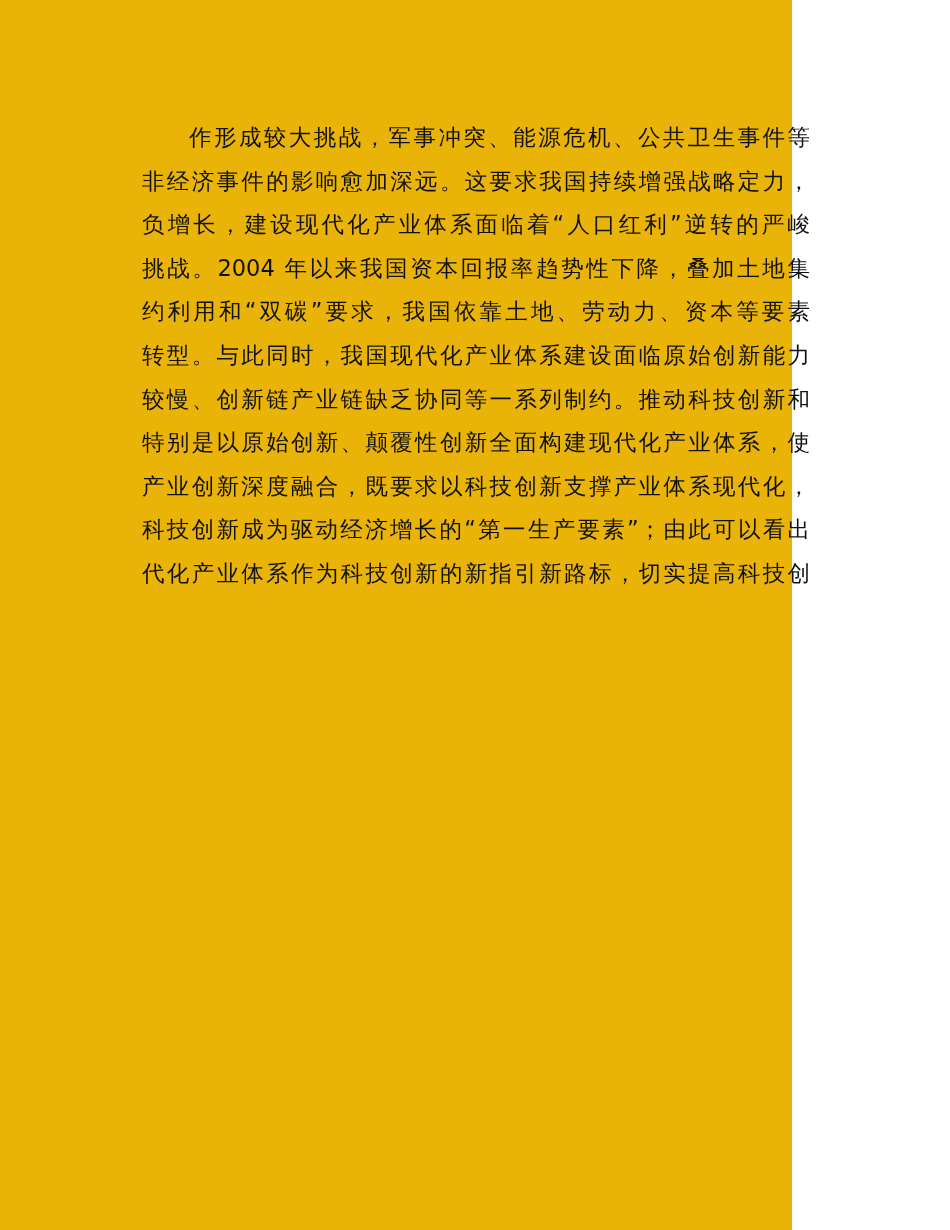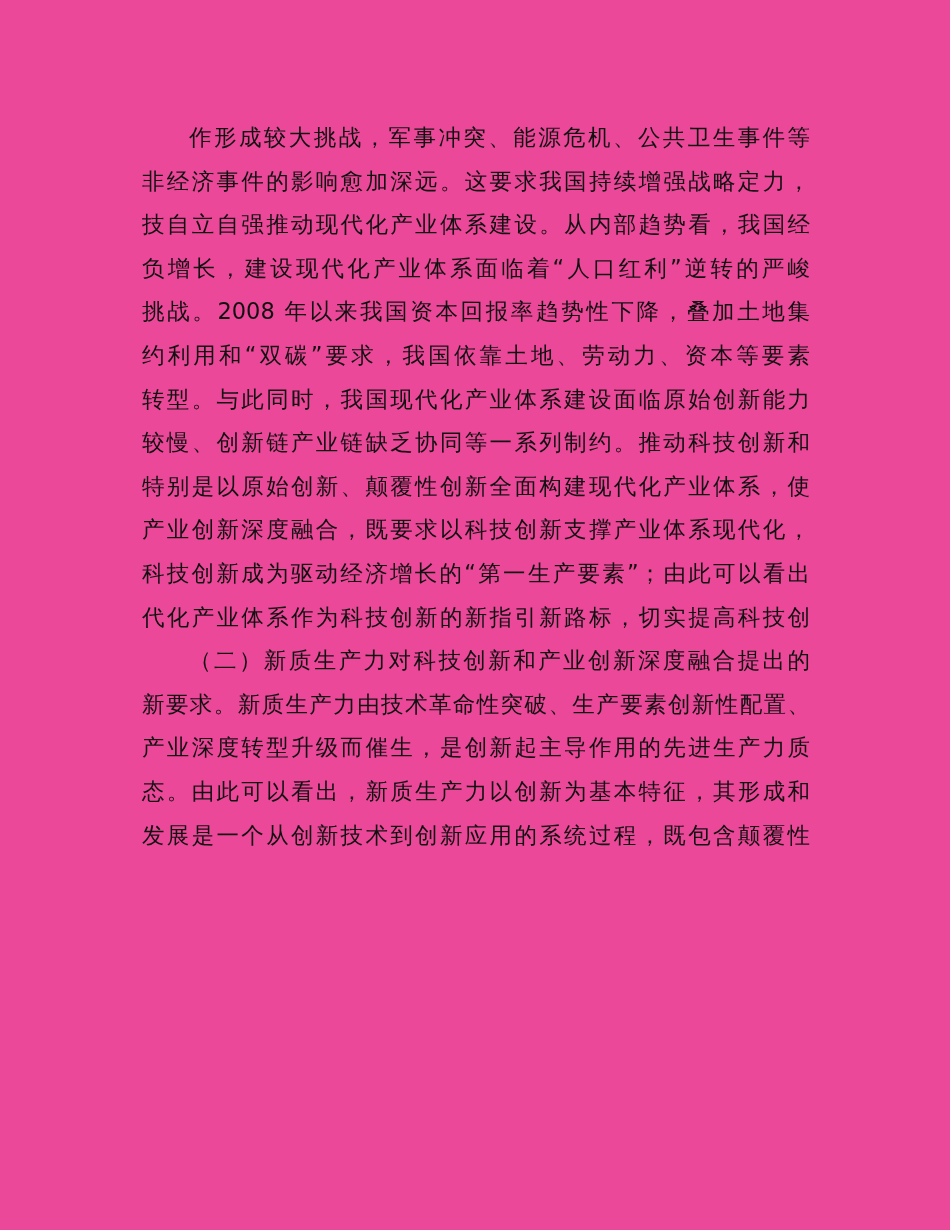--- a/index.html
+++ b/index.html
@@ -12,23 +12,23 @@
       height: 1230px;
       position: relative;
       overflow: hidden;
       font-family: "DejaVu Sans", "Liberation Sans", sans-serif;
       color: #111111;
     }
     .page {
       position: absolute;
       left: 0;
       top: 0;
-      width: 950px;
+      width: 792px;
       height: 1230px;
-      background: #ec4899;
+      background: #eab308;
     }
     .text-block {
       position: absolute;
       left: 142px;
       top: 116px;
       width: 668px;
     }
     .line {
       display: block;
       height: 43.6px;
@@ -45,34 +45,26 @@
   </style>
 </head>
 <body>
 
 <div class="page">
   <div class="text-block">
 
     <div>
       <span class="line" style="padding-left:47px;">作形成较大挑战，军事冲突、能源危机、公共卫生事件等</span>
       <span class="line">非经济事件的影响愈加深远。这要求我国持续增强战略定力，</span>
-      <span class="line">技自立自强推动现代化产业体系建设。从内部趋势看，我国经</span>
       <span class="line">负增长，建设现代化产业体系面临着“人口红利”逆转的严峻</span>
-      <span class="line">挑战。2008 年以来我国资本回报率趋势性下降，叠加土地集</span>
+      <span class="line">挑战。2004 年以来我国资本回报率趋势性下降，叠加土地集</span>
       <span class="line">约利用和“双碳”要求，我国依靠土地、劳动力、资本等要素</span>
       <span class="line">转型。与此同时，我国现代化产业体系建设面临原始创新能力</span>
       <span class="line">较慢、创新链产业链缺乏协同等一系列制约。推动科技创新和</span>
       <span class="line">特别是以原始创新、颠覆性创新全面构建现代化产业体系，使</span>
       <span class="line">产业创新深度融合，既要求以科技创新支撑产业体系现代化，</span>
       <span class="line">科技创新成为驱动经济增长的“第一生产要素”；由此可以看出</span>
       <span class="line">代化产业体系作为科技创新的新指引新路标，切实提高科技创</span>
     </div>
 
-    <div>
-      <span class="line" style="padding-left:47px;">（二）新质生产力对科技创新和产业创新深度融合提出的</span>
-      <span class="line">新要求。新质生产力由技术革命性突破、生产要素创新性配置、</span>
-      <span class="line">产业深度转型升级而催生，是创新起主导作用的先进生产力质</span>
-      <span class="line">态。由此可以看出，新质生产力以创新为基本特征，其形成和</span>
-      <span class="line">发展是一个从创新技术到创新应用的系统过程，既包含颠覆性</span>
-    </div>
 
   </div>
 </div>
 
 </body></html>

